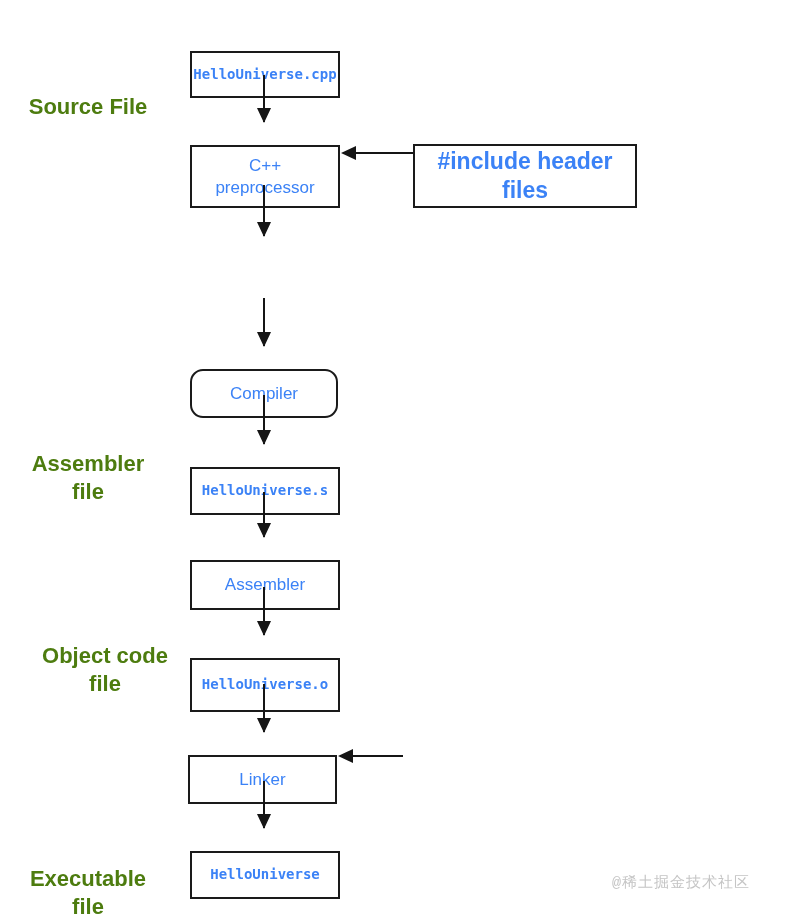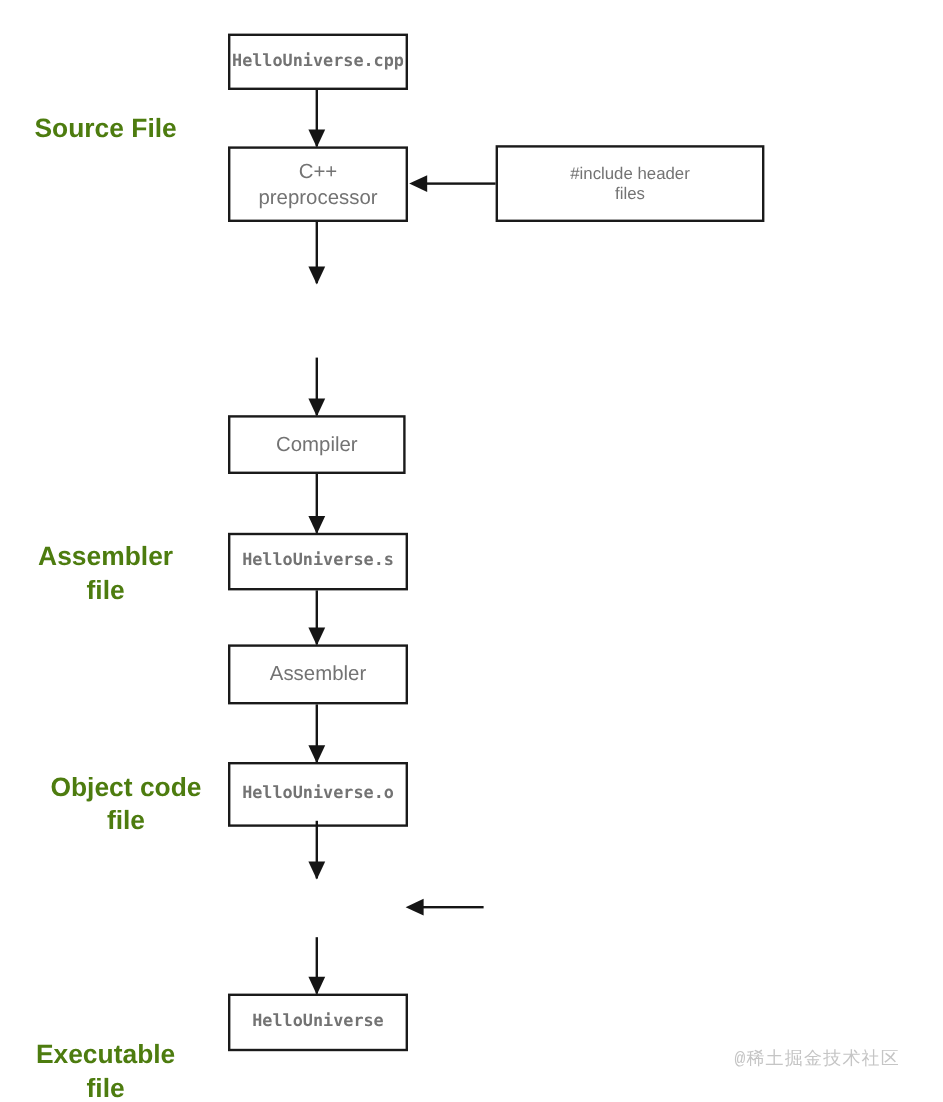--- a/index.html
+++ b/index.html
@@ -6,24 +6,24 @@
   body{
     width:786px;height:918px;position:relative;background:#ffffff;
     font-family:"Liberation Sans",sans-serif;color:#1a1a1a;overflow:hidden;
   }
   .canvas{position:absolute;left:0;top:0;width:786px;height:918px;}
 
   
   .box{
     position:absolute;box-sizing:border-box;border:2px solid #1a1a1a;background:#ffffff;
     display:flex;align-items:center;justify-content:center;text-align:center;
-    white-space:pre-line;font-size:17px;line-height:1.25;color:#737373;
+    white-space:pre-line;font-size:17px;line-height:1.25;color:#3b82f6;margin-top:23px;
   }
   .box.mono{font-family:"DejaVu Sans Mono","Liberation Mono",monospace;font-weight:bold;font-size:14px;}
-  .box.bold{font-weight:normal;font-size:14px;}
+  .box.bold{font-weight:bold;font-size:23px;}
 
   
   .stage-label{
     position:absolute;font-weight:bold;font-size:22px;line-height:1.25;
     text-align:center;white-space:pre-line;color:#4d7c0f;
   }
 
   
   .v-arrow{position:absolute;width:2px;background:#151515;}
   .v-arrow::after{
@@ -57,28 +57,29 @@
 file</div>
   <div class="stage-label" style="left:12px;top:865px;width:152px;">Executable
 file</div>
 
   <div class="box mono" style="left:190px;top:28px;width:150px;height:47px;">HelloUniverse.cpp</div>
 
   <div class="box" style="left:190px;top:122px;width:150px;height:63px;">C++
 preprocessor</div>
 
 
-  <div class="box" style="left:190px;top:346px;width:148px;height:49px;">Compiler</div>
+  <div class="box" style="left:190px;top:346px;width:148px;height:49px;border-radius:13px;">Compiler</div>
 
   <div class="box mono" style="left:190px;top:444px;width:150px;height:48px;">HelloUniverse.s</div>
 
   <div class="box" style="left:190px;top:537px;width:150px;height:50px;">Assembler</div>
 
   <div class="box mono" style="left:190px;top:635px;width:150px;height:54px;">HelloUniverse.o</div>
 
+  <div class="box" style="left:188px;top:732px;width:149px;height:49px;">Linker</div>
 
   <div class="box mono" style="left:190px;top:828px;width:150px;height:48px;">HelloUniverse</div>
 
   <div class="box bold" style="left:413px;top:121px;width:224px;height:64px;">#include header
 files</div>
 
 
   <div class="v-arrow" style="left:263px;top:75px;height:47px;"></div>
   <div class="v-arrow" style="left:263px;top:185px;height:51px;"></div>
   <div class="v-arrow" style="left:263px;top:298px;height:48px;"></div>

